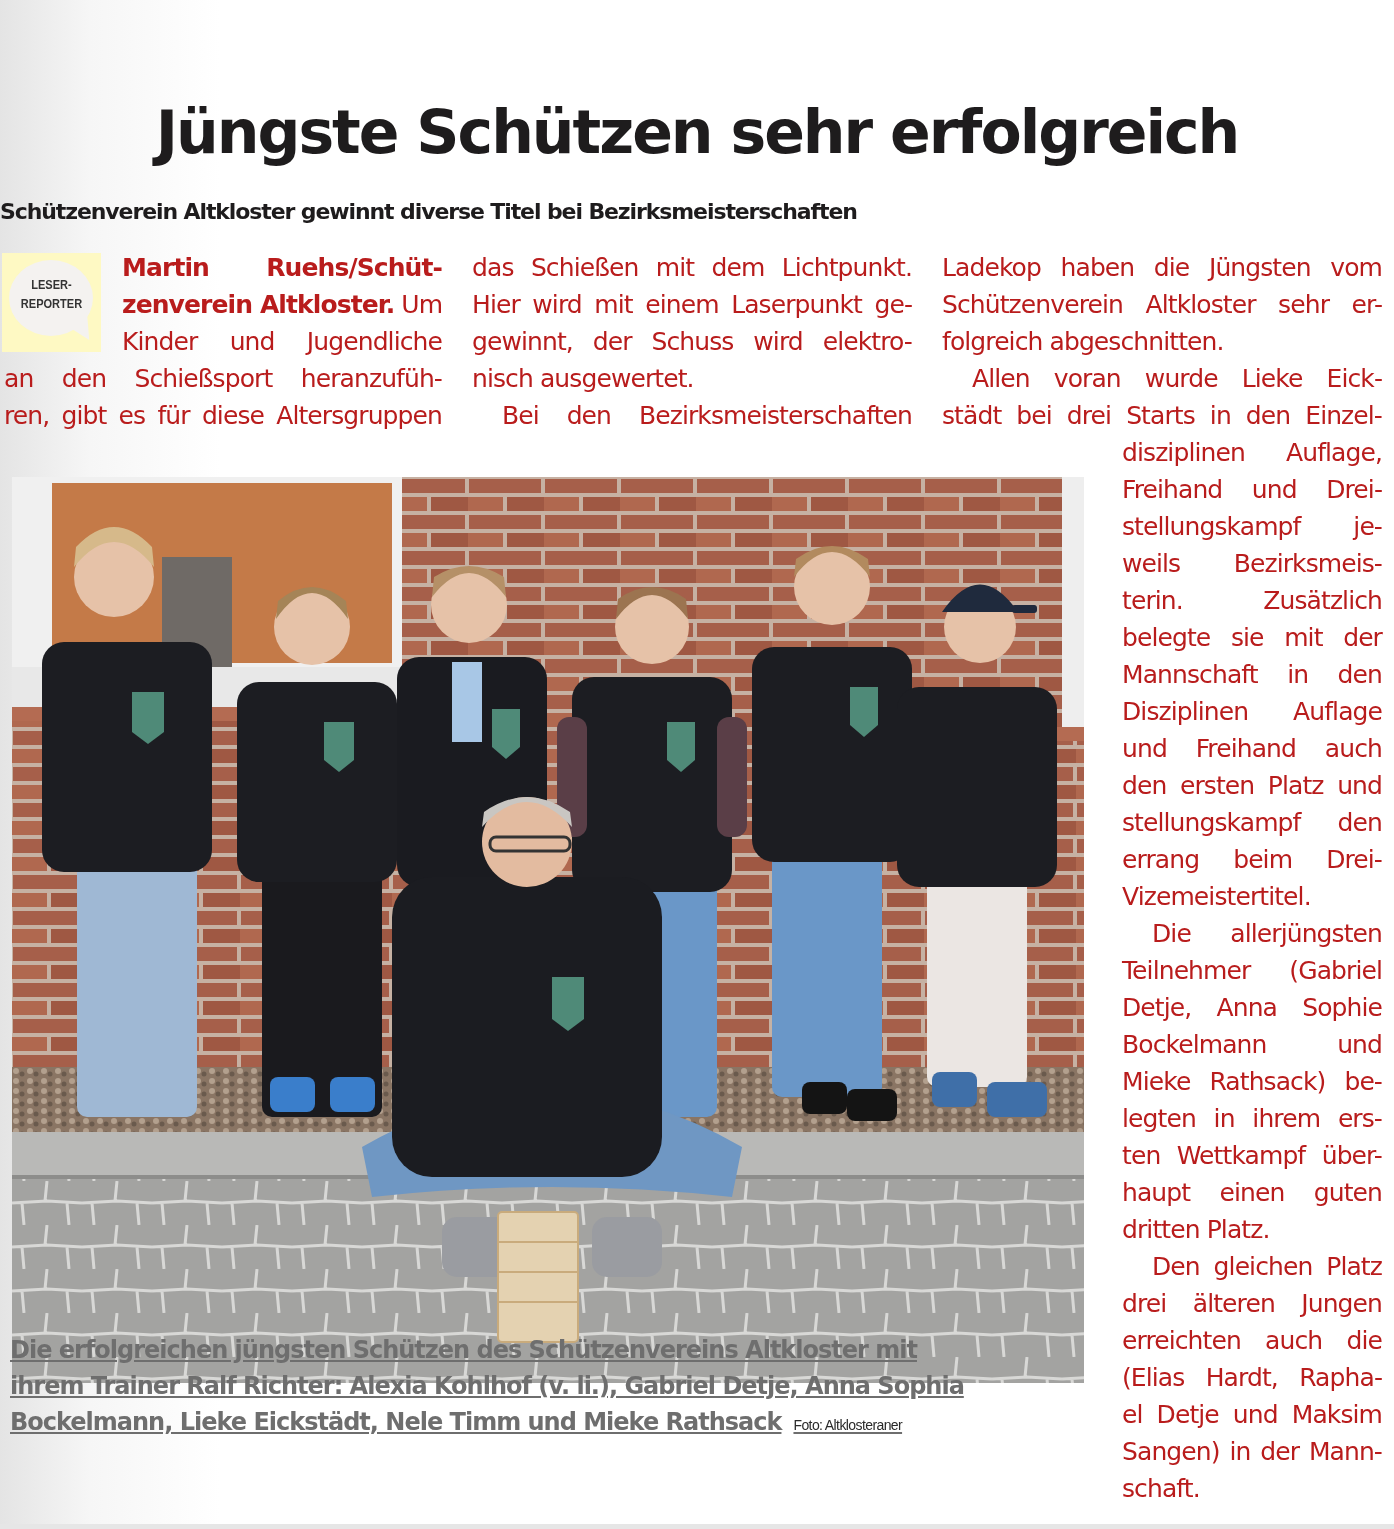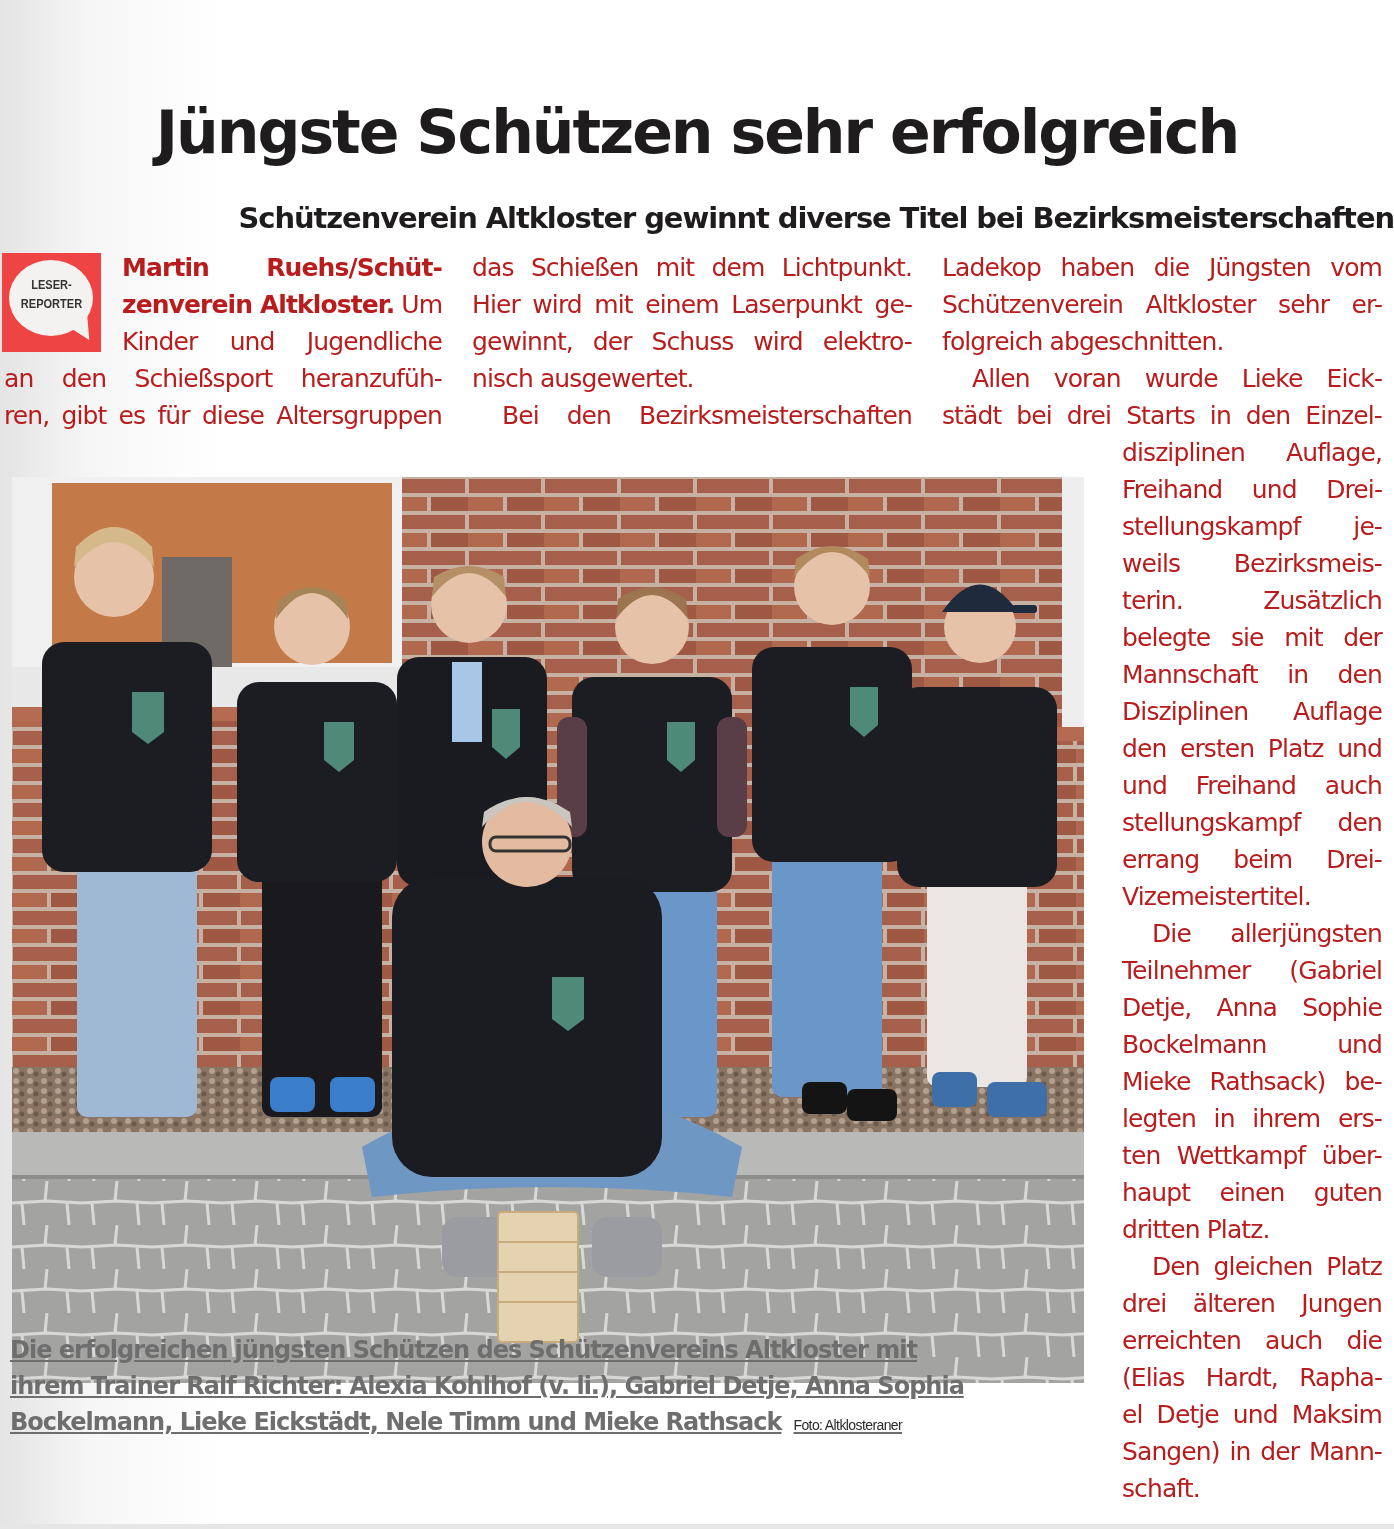--- a/index.html
+++ b/index.html
@@ -20,24 +20,24 @@
       font-weight: bold;
       font-size: 60px;
       letter-spacing: -2px;
       line-height: 96px;
       color: #1e1c1d;
       white-space: nowrap;
     }
     .subhead {
       position: absolute;
       left: 0; top: 172px; width: 1394px;
-      text-align: right;
+      text-align: left;
       font-family: "DejaVu Sans", sans-serif;
       font-weight: bold;
-      font-size: 29px;
+      font-size: 22px;
       letter-spacing: -1.1px;
       line-height: 44px;
       white-space: nowrap;
       color: #1e1c1d;
     }
     .text {
       font-family: "DejaVu Sans", sans-serif;
       font-size: 25px;
       letter-spacing: -0.9px;
       line-height: 37px;
@@ -49,21 +49,21 @@
     .bold { font-weight: bold; }
 
     .col1 { position: absolute; left: 4px; top: 249px; width: 438px; }
     .col2 { position: absolute; left: 472px; top: 249px; width: 440px; }
     .col3 { position: absolute; left: 942px; top: 249px; width: 440px; }
     .col3b { position: absolute; left: 1122px; top: 434px; width: 260px; }
 
     .badge {
       position: absolute; left: 2px; top: 253px;
       width: 99px; height: 99px;
-      background: #ef4444;
+      background: #fef9c3;
     }
     .bubble {
       position: absolute; left: 7px; top: 7px;
       width: 84px; height: 76px;
       background: #f4f2f0;
       border-radius: 50%;
     }
     .bubble-tail {
       position: absolute; left: 70px; top: 64px;
       width: 0; height: 0;
@@ -157,22 +157,22 @@
 
 <div class="col3b text">
   <span class="line just">disziplinen Auflage,</span>
   <span class="line just">Freihand und Drei-</span>
   <span class="line just">stellungskampf je-</span>
   <span class="line just">weils Bezirksmeis-</span>
   <span class="line just">terin. Zusätzlich</span>
   <span class="line just">belegte sie mit der</span>
   <span class="line just">Mannschaft in den</span>
   <span class="line just">Disziplinen Auflage</span>
+  <span class="line just">und Freihand auch</span>
   <span class="line just">den ersten Platz und</span>
-  <span class="line just">und Freihand auch</span>
   <span class="line just">stellungskampf den</span>
   <span class="line just">errang beim Drei-</span>
   <span class="line">Vizemeistertitel.</span>
   <span class="line just indent">Die allerjüngsten</span>
   <span class="line just">Teilnehmer (Gabriel</span>
   <span class="line just">Detje, Anna Sophie</span>
   <span class="line just">Bockelmann und</span>
   <span class="line just">Mieke Rathsack) be-</span>
   <span class="line just">legten in ihrem ers-</span>
   <span class="line just">ten Wettkampf über-</span>

